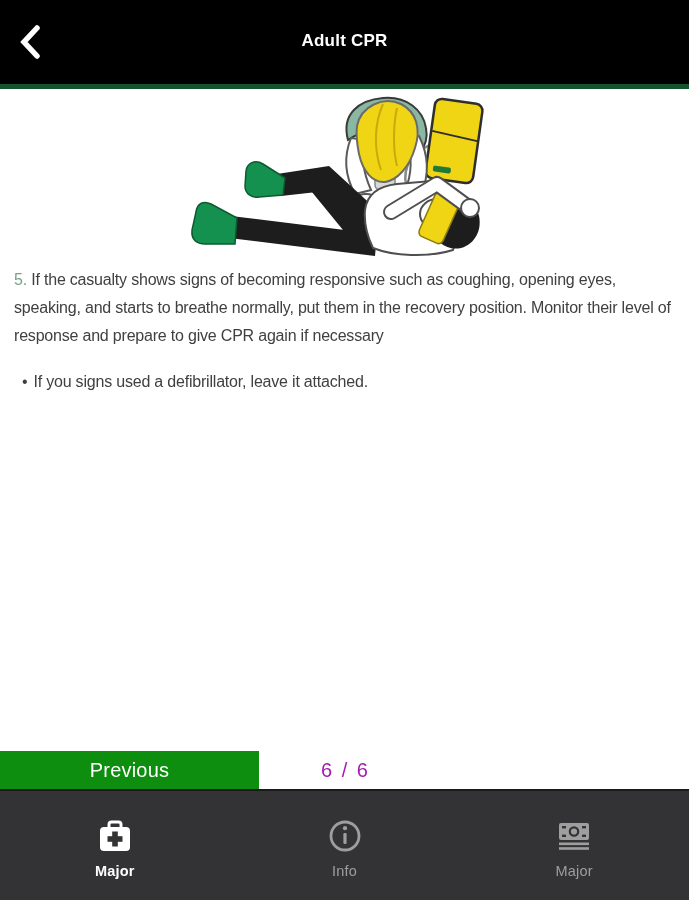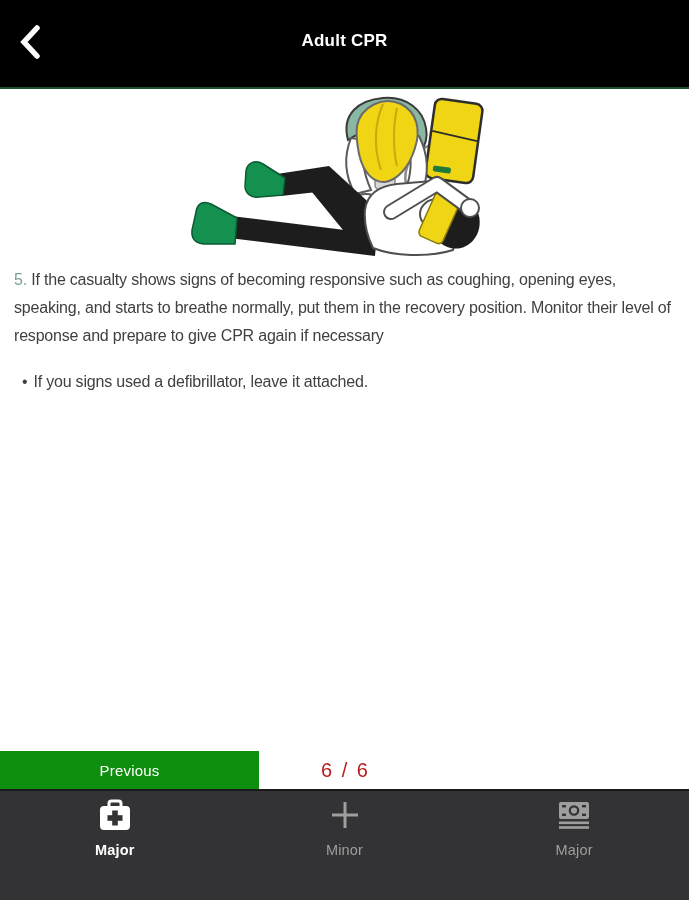--- a/index.html
+++ b/index.html
@@ -24,21 +24,21 @@
     position:relative;
     width:689px;height:900px;
     background:#ffffff;
     overflow:hidden;
     margin:0 auto;
   }
   
   .header{
     position:absolute;top:0;left:0;right:0;height:89px;
     background:var(--header-bg);
-    border-bottom:2px solid #14532d;
+    border-bottom:5px solid #14532d;
   }
   .back-btn{
     position:absolute;left:8px;top:18px;
     width:44px;height:48px;
     display:flex;align-items:center;justify-content:center;
     cursor:pointer;background:none;border:none;
   }
   .header-title{
     position:absolute;left:0;right:0;top:31px;
     text-align:center;
@@ -66,40 +66,40 @@
   }
   .bullet-marker{margin-right:6px;}
   
   .pagination-row{
     position:absolute;left:0;right:0;bottom:111px;height:40px;
     background:#ffffff;
   }
   .previous-btn{
     position:absolute;left:0;top:2px;bottom:0;width:259px;
     background:var(--accent-green);
-    color:#fff;font-size:15px;letter-spacing:.2px;
+    color:#fff;font-size:20px;letter-spacing:.2px;
     border:none;cursor:pointer;
     display:flex;align-items:center;justify-content:center;
     font-family:"Liberation Sans", sans-serif;
   }
   .page-indicator{
     position:absolute;left:259px;width:173px;top:2px;bottom:0;
     display:flex;align-items:center;justify-content:center;
-    color:#b91c1c;font-size:20px;letter-spacing:2px;
+    color:#a21caf;font-size:20px;letter-spacing:2px;
   }
   
   .navbar{
     position:absolute;left:0;right:0;bottom:0;height:111px;
     background:var(--navbar-bg);
     border-top:2px solid #1a1a1a;
     display:flex;
   }
   .nav-item{
     flex:1;display:flex;flex-direction:column;
-    align-items:center;justify-content:flex-start;
+    align-items:center;justify-content:center;
     gap:7px;padding-top:4px;
     color:var(--nav-inactive);
     cursor:pointer;
   }
   .nav-item.active{color:var(--nav-active);}
   .nav-item.active .nav-label{font-weight:bold;}
   .nav-icon{width:40px;height:40px;display:block;}
   .nav-label{font-size:14.5px;letter-spacing:.2px;}
 </style>
 </head>
@@ -176,27 +176,29 @@
       <svg class="nav-icon" viewBox="0 0 40 40">
         <rect x="14" y="6" width="12" height="8" rx="2.5" fill="none" stroke="currentColor" stroke-width="3"></rect>
         <rect x="5" y="11" width="30" height="24" rx="4" fill="currentColor"></rect>
         <rect x="17.2" y="15.5" width="5.6" height="15" fill="var(--navbar-bg)"></rect>
         <rect x="12.5" y="20.2" width="15" height="5.6" fill="var(--navbar-bg)"></rect>
       </svg>
       <span class="nav-label">Major</span>
     </div>
 
 
+
     <div class="nav-item">
       <svg class="nav-icon" viewBox="0 0 40 40">
-        <path d="M20 7 V33 M7 20 H33" stroke="currentColor" stroke-width="3" fill="none"></path>
-      </svg>
-      <span class="nav-label">Minor</span>
+        <circle cx="20" cy="20" r="14" fill="none" stroke="currentColor" stroke-width="2.8"></circle>
+        <rect x="18.4" y="17" width="3.2" height="11" rx="1.2" fill="currentColor"></rect>
+        <circle cx="20" cy="12.2" r="2.1" fill="currentColor"></circle>
+      </svg>
+      <span class="nav-label">Info</span>
     </div>
-
 
     <div class="nav-item">
       <svg class="nav-icon" viewBox="0 0 40 40">
         <rect x="5" y="7" width="30" height="17" rx="2" fill="currentColor"></rect>
         <circle cx="20" cy="15.5" r="4.2" fill="none" stroke="var(--navbar-bg)" stroke-width="2.2"></circle>
         <rect x="8" y="10" width="4" height="2.4" fill="var(--navbar-bg)"></rect>
         <rect x="28" y="10" width="4" height="2.4" fill="var(--navbar-bg)"></rect>
         <rect x="8" y="18.6" width="4" height="2.4" fill="var(--navbar-bg)"></rect>
         <rect x="28" y="18.6" width="4" height="2.4" fill="var(--navbar-bg)"></rect>
         <rect x="5" y="26.5" width="30" height="2.6" fill="currentColor"></rect>

